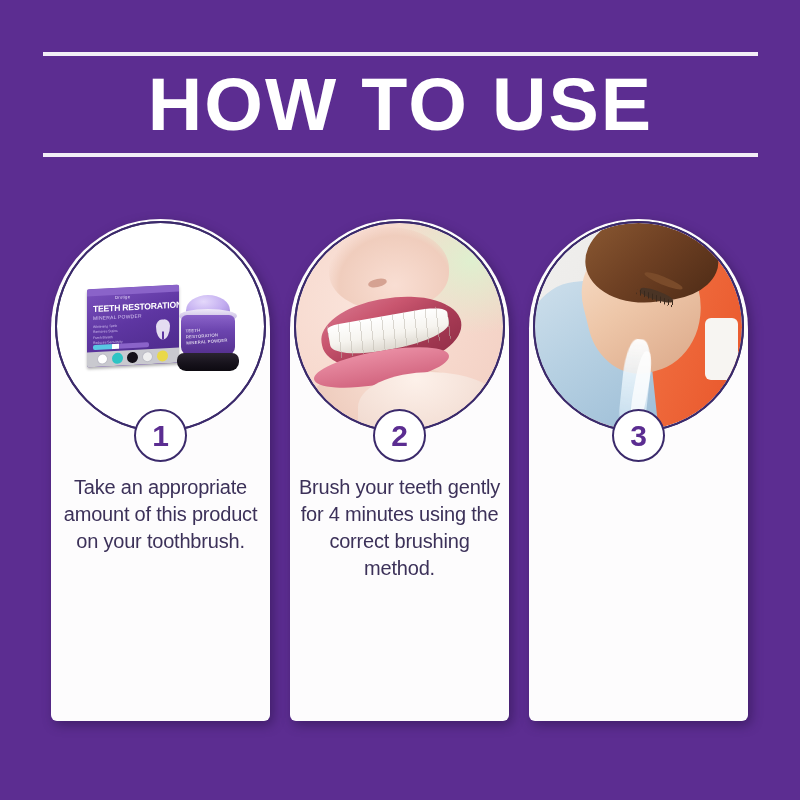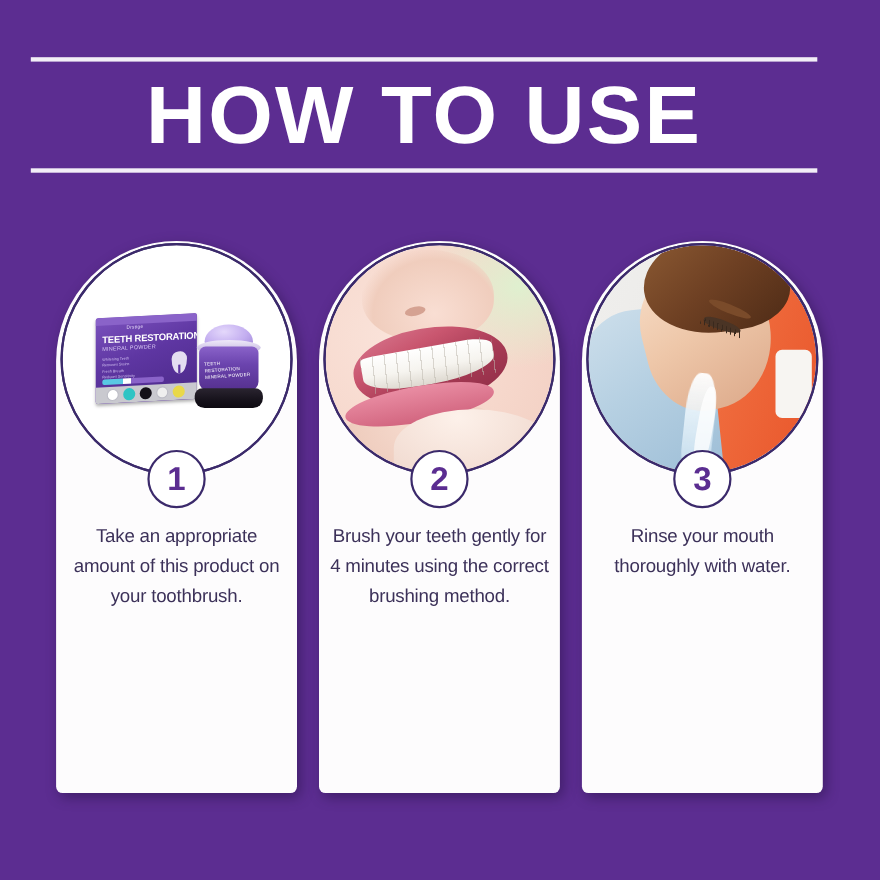--- a/index.html
+++ b/index.html
@@ -12,21 +12,21 @@
 
   body {
     background: #5c2d91;
     font-family: "Liberation Sans", sans-serif;
     position: relative;
   }
 
   
   #header {
     position: absolute;
-    left: 28px;
+    left: 43px;
     top: 52px;
     width: 715px;
     height: 105px;
   }
   .rule {
     position: absolute;
     left: 0;
     width: 715px;
     height: 4px;
     background: #f2eef7;
@@ -121,21 +121,21 @@
   }
 
   .caption {
     position: absolute;
     left: 8px;
     top: 255px;
     width: 203px;
     text-align: center;
     color: #3c3159;
     font-family: "Liberation Sans", sans-serif;
-    font-size: 17px;
+    font-size: 20px;
     line-height: 27px;
     letter-spacing: -0.2px;
   }
 
   
   .product-scene {
     position: absolute;
     left: 30px;
     top: 60px;
     width: 152px;
@@ -445,17 +445,16 @@
             <div class="p3-eye"></div>
             <div class="p3-lashes"></div>
             <div class="p3-water"></div>
             <div class="p3-water2"></div>
           </div>
         </div>
       </div>
       <div class="circle-ring"></div>
 
       <div class="badge">3</div>
-      <div class="caption">Rinse your mouth thoroughly with water.</div>
     </div>
   </div>
 
 </div>
 
 </body></html>

